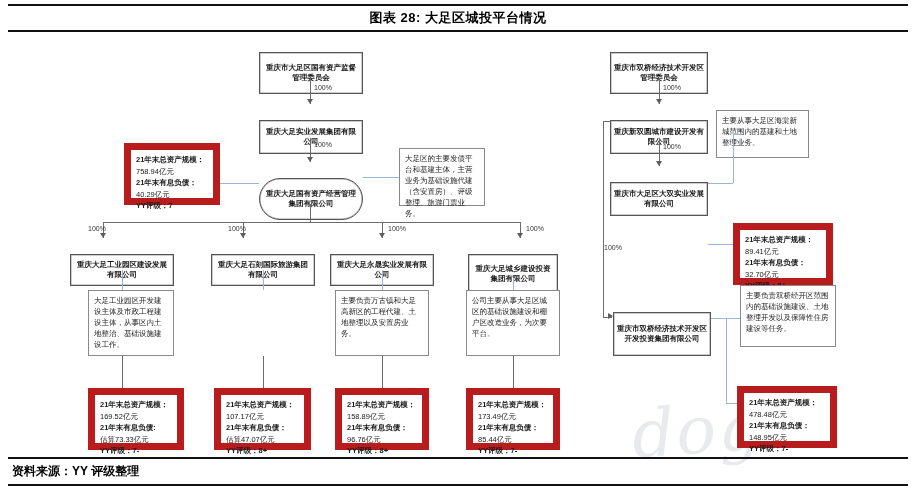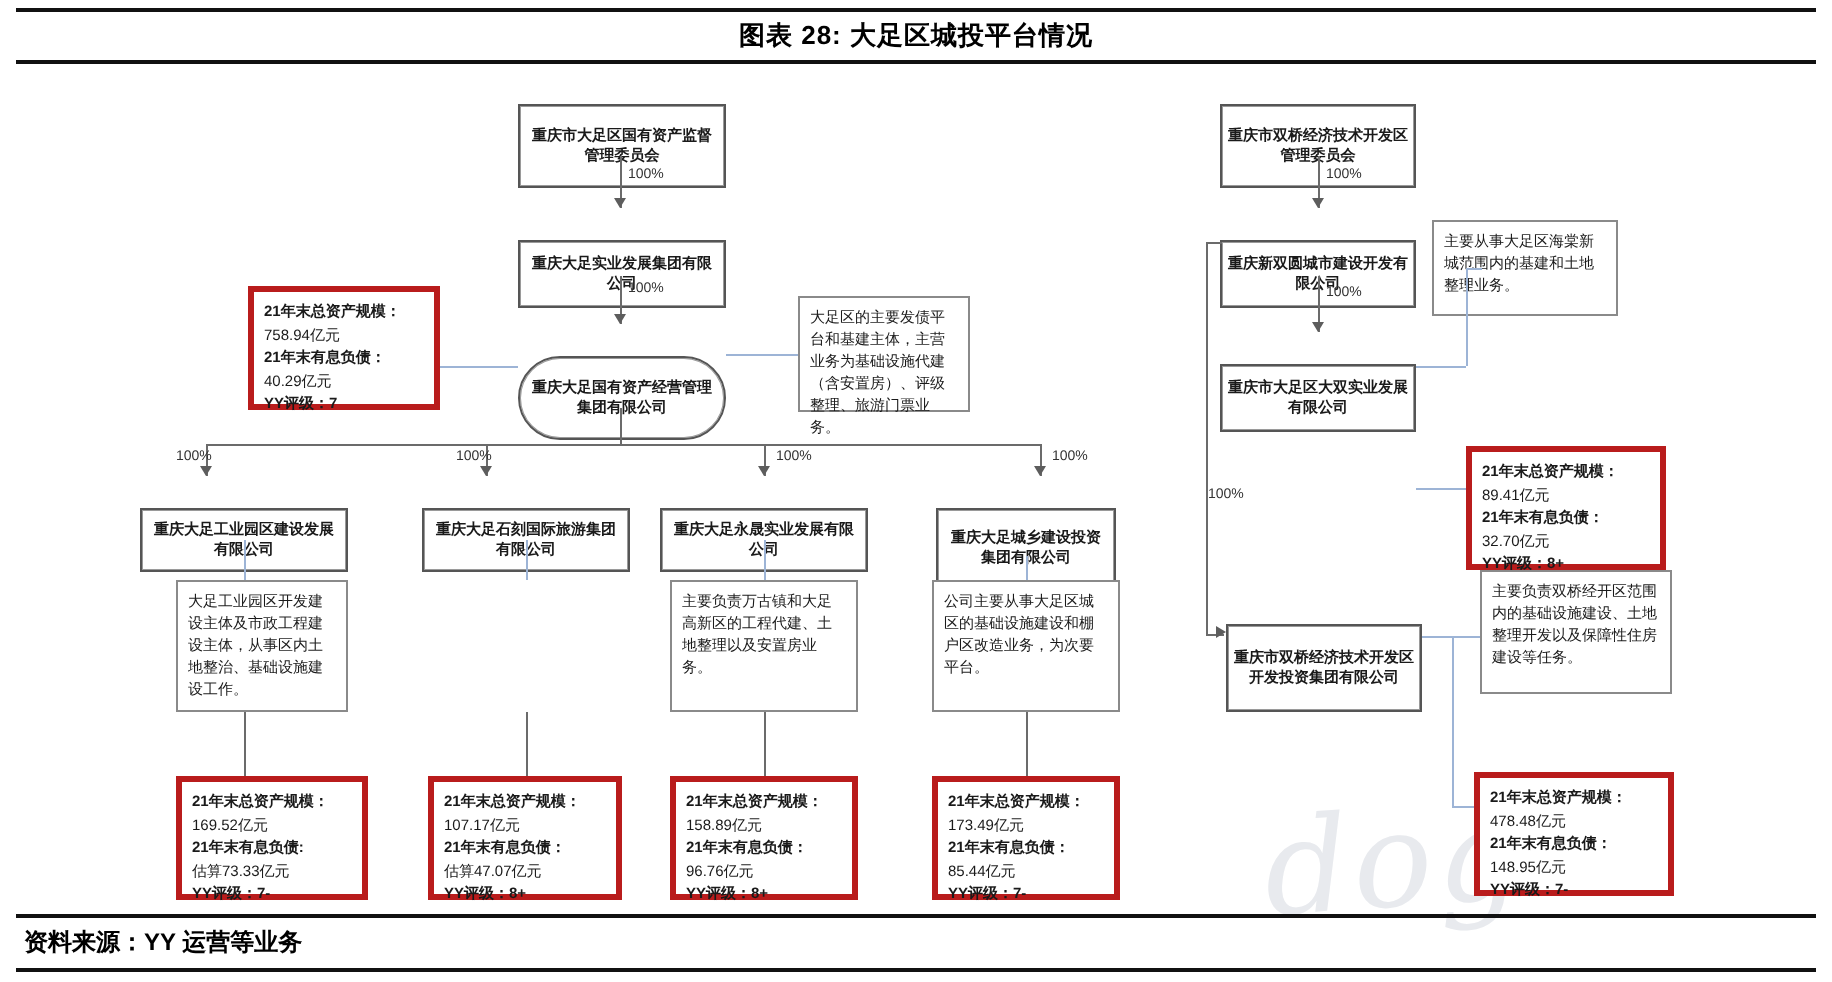--- a/index.html
+++ b/index.html
@@ -54,21 +54,21 @@
   }
   .node.org{border:1px solid #555;box-shadow:0 0 0 0.5px #9a9a9a inset;}
   .note{
     position:absolute;box-sizing:border-box;
     border:1px solid #8a8a8a;background:#fff;
     font-size:7.5px;line-height:11px;
     padding:4px 5px;text-align:left;color:#1a1a1a;
   }
   .fin{
     position:absolute;box-sizing:border-box;
-    border:3px solid #b91c1c;background:#fff;
+    border:7px solid #b91c1c;background:#fff;
     font-size:7.5px;line-height:11.5px;
     padding:4px 5px;text-align:left;color:#1a1a1a;
   }
   .fin .row{white-space:nowrap;}
   .fin .lbl{font-weight:bold;}
 
   
   .vline{position:absolute;width:1px;background:#6b6b6b;}
   .hline{position:absolute;height:1px;background:#6b6b6b;}
   .vline.blue{background:#9db4d6;width:1px;}
@@ -230,16 +230,16 @@
   <div class="hline blue" style="left:726px;top:403px;width:11px;"></div>
   <div class="fin" style="left:737px;top:386px;width:100px;height:62px;">
     <div class="row"><span class="lbl">21年末总资产规模：</span></div>
     <div class="row"><span>478.48亿元</span></div>
     <div class="row"><span class="lbl">21年末有息负债：</span></div>
     <div class="row"><span>148.95亿元</span></div>
     <div class="row"><span class="lbl">YY评级：7-</span></div>
   </div>
 
   <div class="rule-foot-top"></div>
-  <div class="source">资料来源：YY 运营等业务</div>
+  <div class="source">资料来源：YY 评级整理</div>
   <div class="rule-foot-bot"></div>
 
 </div>
 
 </body></html>

